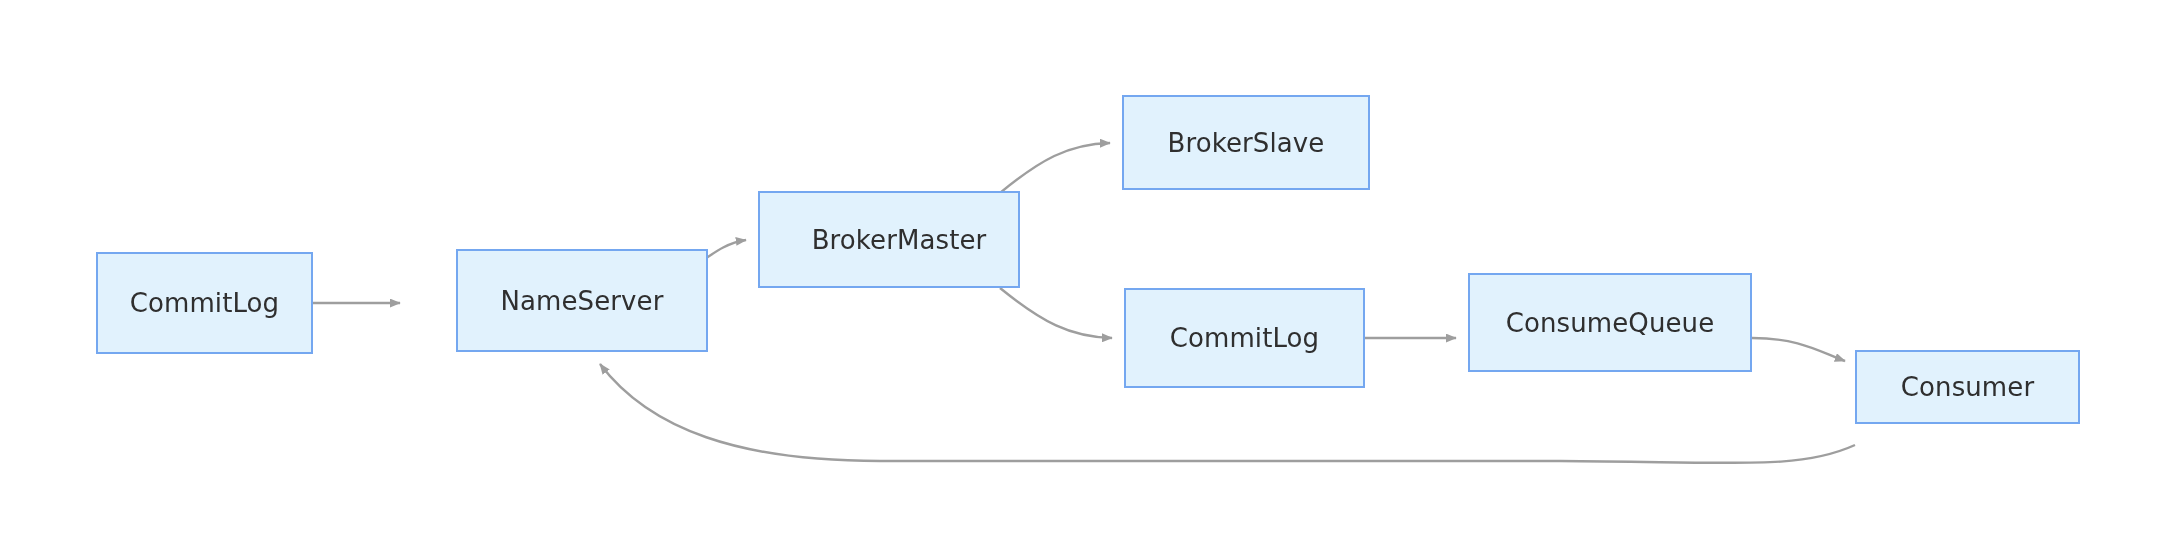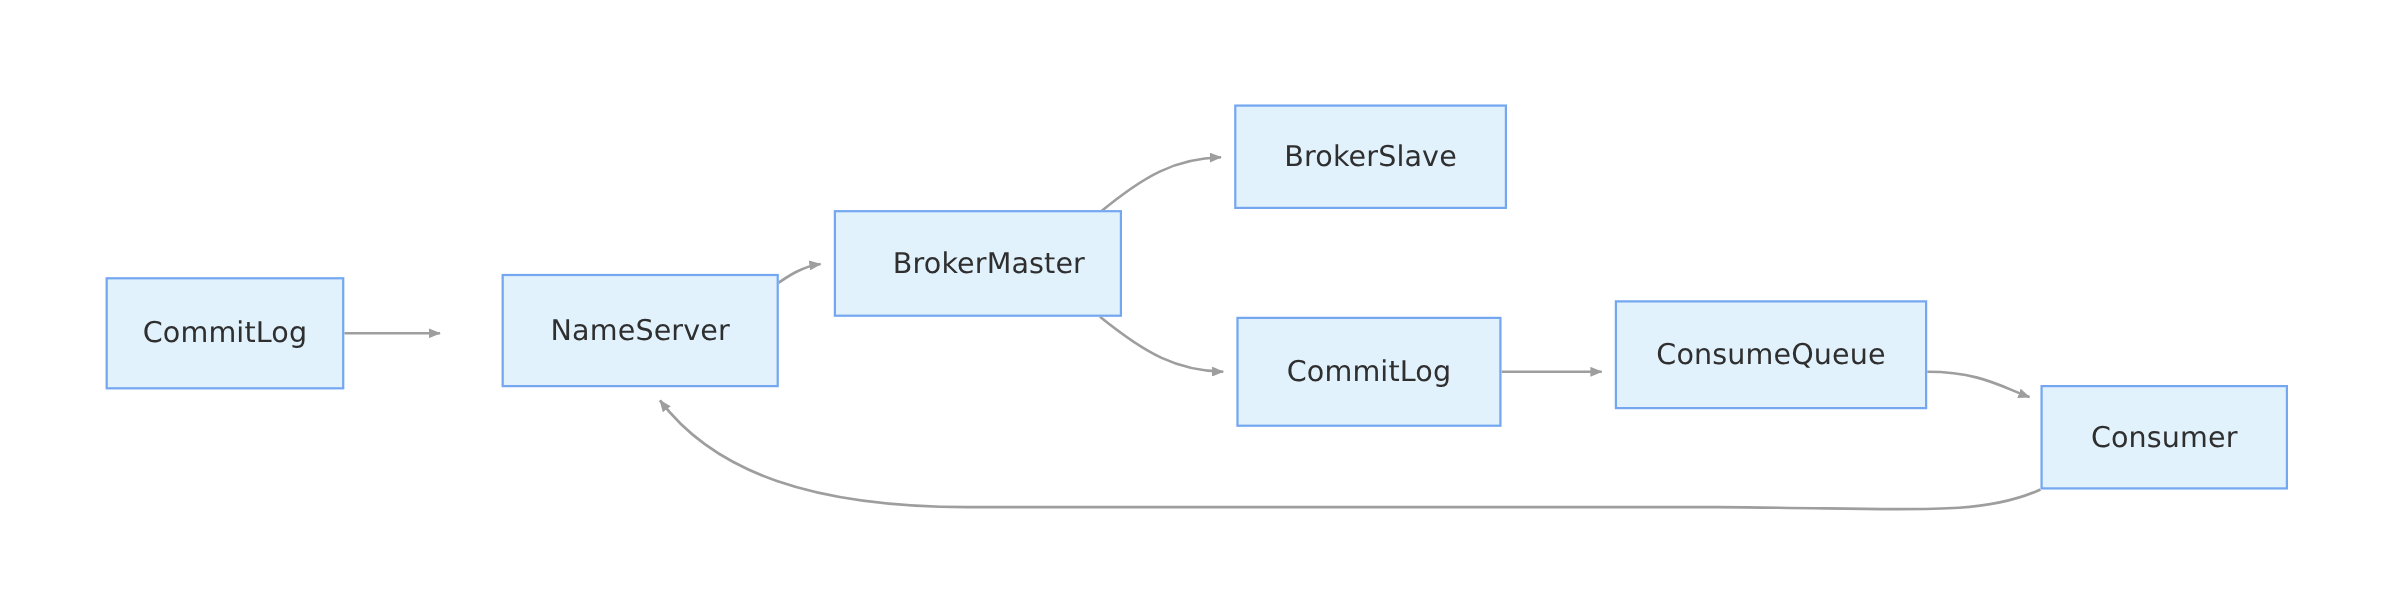--- a/index.html
+++ b/index.html
@@ -43,21 +43,21 @@
     line-height: 1;
     white-space: nowrap;
   }
   
   #node-producer      { left: 96px;  top: 252px; width: 217px; height: 102px; }
   #node-nameserver    { left: 412px; top: 249px; width: 252px; height: 103px; margin-left: 44px; }
   #node-brokermaster  { left: 758px; top: 191px; width: 262px; height: 97px; padding-left: 20px;  }
   #node-brokerslave   { left: 1122px; top: 95px;  width: 248px; height: 95px; }
   #node-commitlog     { left: 1124px; top: 288px; width: 241px; height: 100px; }
   #node-consumequeue  { left: 1468px; top: 273px; width: 284px; height: 99px; }
-  #node-consumer      { left: 1855px; top: 350px; width: 225px; height: 95px; }
+  #node-consumer      { left: 1855px; top: 350px; width: 225px; height: 74px; }
 </style>
 </head>
 <body>
 
 <div id="diagram-canvas">
 
   <svg id="edge-layer" viewBox="0 0 2174 554" width="2174" height="554" xmlns="http://www.w3.org/2000/svg">
     <defs>
       <marker id="arrowhead" markerWidth="11" markerHeight="9" refX="10.2" refY="4.5" orient="auto" markerUnits="userSpaceOnUse">
         <path d="M0,0 L11,4.5 L0,9 z" fill="#9e9e9e"></path>

